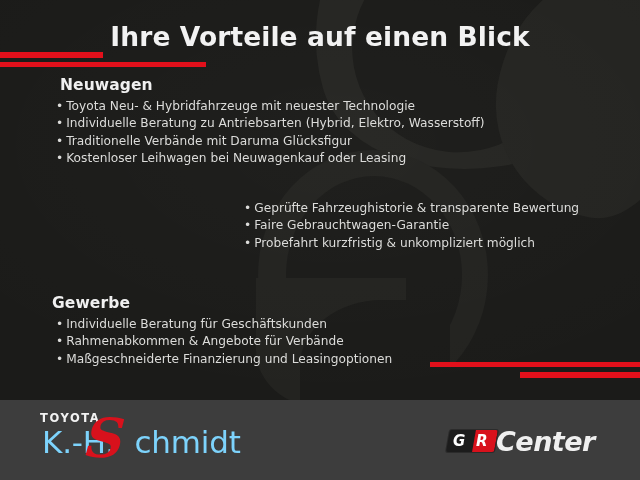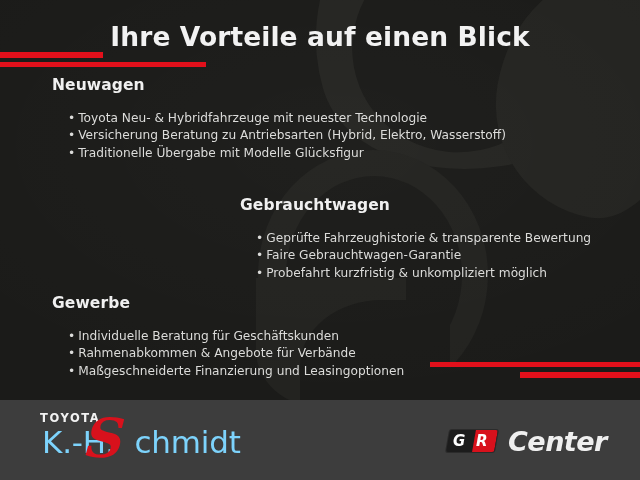--- a/index.html
+++ b/index.html
@@ -76,31 +76,31 @@
 
   
   .block{position:absolute;}
   .block h2{
     margin:0 0 3px 0;
     font-size:15.5px;
     font-weight:bold;
     color:#f0f0f0;
     letter-spacing:0.1px;
   }
-  .block ul{margin:16px;padding:0;list-style:none;}
+  .block ul{margin:4px;padding:0;list-style:none;}
   .block li{
     font-size:12.2px;
     color:#dcdcda;
     line-height:17.4px;
     white-space:nowrap;
   }
   .block li .bul{color:#dcdcda;margin-right:3px;}
 
   #block-neuwagen{left:52px;top:76px;}
-  #block-neuwagen h2{margin-left:0;}
+  #block-neuwagen h2{margin-left:8px;}
   #block-gebraucht{left:240px;top:196px;}
   #block-gewerbe{left:52px;top:294px;}
 
   
   .footer{
     position:absolute;left:0;top:400px;width:640px;height:80px;
     background:#3d3d3d;
   }
 
   
@@ -139,21 +139,20 @@
     position:absolute;right:0;top:0;width:22px;height:22px;background:#d8111c;
   }
   .gr-badge .gr-g,.gr-badge .gr-r{
     position:absolute;top:0;height:22px;line-height:22px;
     font-size:15px;font-weight:bold;font-style:italic;color:#ffffff;
     transform:skewX(10deg);
   }
   .gr-badge .gr-g{left:5px;}
   .gr-badge .gr-r{left:28px;}
   .gr-center-text{
-    margin-left:12px;
     font-size:27px;font-weight:bold;font-style:italic;
     color:#efefef;letter-spacing:-0.5px;
   }
 </style>
 </head>
 <body>
 
 <div id="stage">
 
   <div class="bg-layer">
@@ -171,27 +170,27 @@
   <div class="accent accent-tl-bot"></div>
   <div class="accent accent-br-top"></div>
   <div class="accent accent-br-bot"></div>
 
   <div class="headline">Ihre Vorteile auf einen Blick</div>
 
   <div class="block" id="block-neuwagen">
     <h2>Neuwagen</h2>
     <ul>
       <li><span class="bul">•</span><span>Toyota Neu- &amp; Hybridfahrzeuge mit neuester Technologie</span></li>
-      <li><span class="bul">•</span><span>Versicherung Beratung zu Antriebsarten (Hybrid, Elektro, Wasserstoff)</span></li>
-      <li><span class="bul">•</span><span>Traditionelle Übergabe mit Modelle Glücksfigur</span></li>
+      <li><span class="bul">•</span><span>Individuelle Beratung zu Antriebsarten (Hybrid, Elektro, Wasserstoff)</span></li>
+      <li><span class="bul">•</span><span>Traditionelle Verbände mit Daruma Glücksfigur</span></li>
+      <li><span class="bul">•</span><span>Kostenloser Leihwagen bei Neuwagenkauf oder Leasing</span></li>
     </ul>
   </div>
 
   <div class="block" id="block-gebraucht">
-    <h2>Gebrauchtwagen</h2>
     <ul>
       <li><span class="bul">•</span><span>Geprüfte Fahrzeughistorie &amp; transparente Bewertung</span></li>
       <li><span class="bul">•</span><span>Faire Gebrauchtwagen-Garantie</span></li>
       <li><span class="bul">•</span><span>Probefahrt kurzfristig &amp; unkompliziert möglich</span></li>
     </ul>
   </div>
 
   <div class="block" id="block-gewerbe">
     <h2>Gewerbe</h2>
     <ul>

